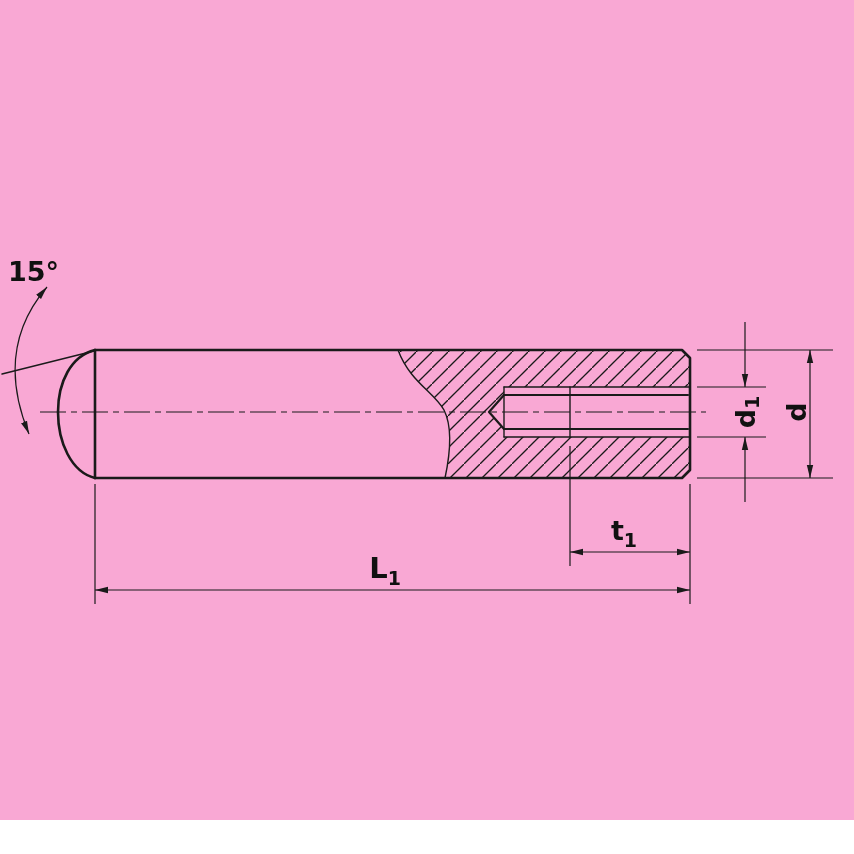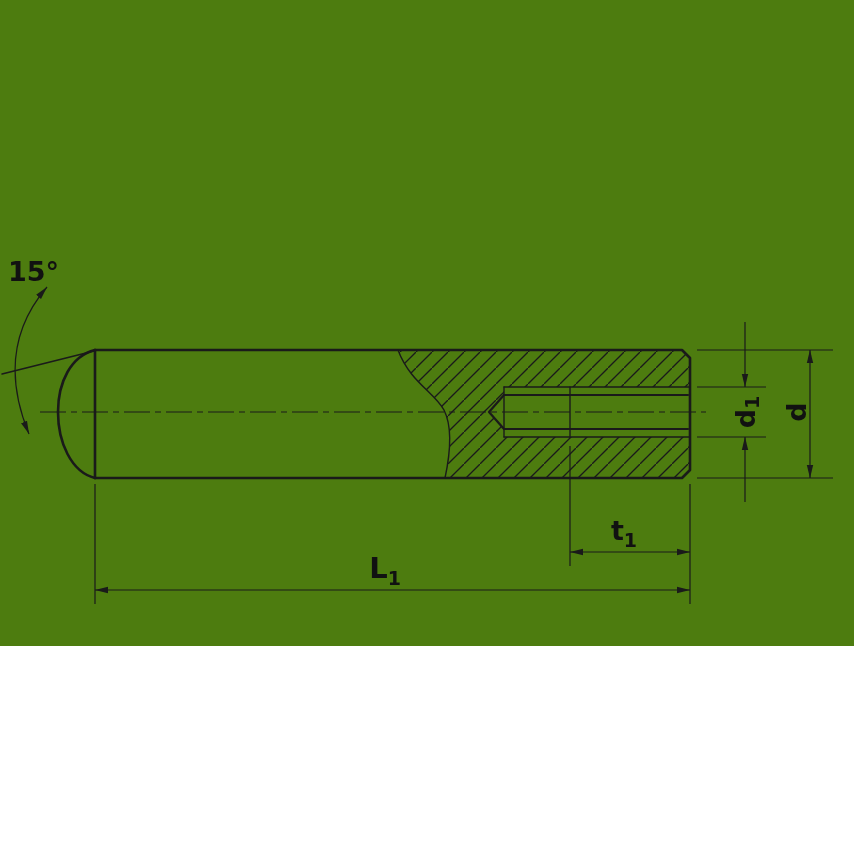--- a/index.html
+++ b/index.html
@@ -1,20 +1,20 @@
 <!DOCTYPE html>
 <html><head>
 <meta charset="utf-8">
 <style>
   html, body { margin: 0; padding: 0; background: #ffffff; }
   .canvas {
     position: relative;
     width: 854px;
-    height: 646px;
-    background: #4d7c0f;
+    height: 820px;
+    background: #f9a8d4;
     overflow: hidden;
   }
   svg { display: block; }
   svg text {
     font-family: "DejaVu Sans", "Liberation Sans", sans-serif;
     fill: #111111;
     font-weight: bold;
   }
   .outline { stroke: #1a1a1a; stroke-width: 2.6; fill: none; stroke-linejoin: round; stroke-linecap: round; }
   .med     { stroke: #1a1a1a; stroke-width: 2.2; fill: none; stroke-linecap: round; }

